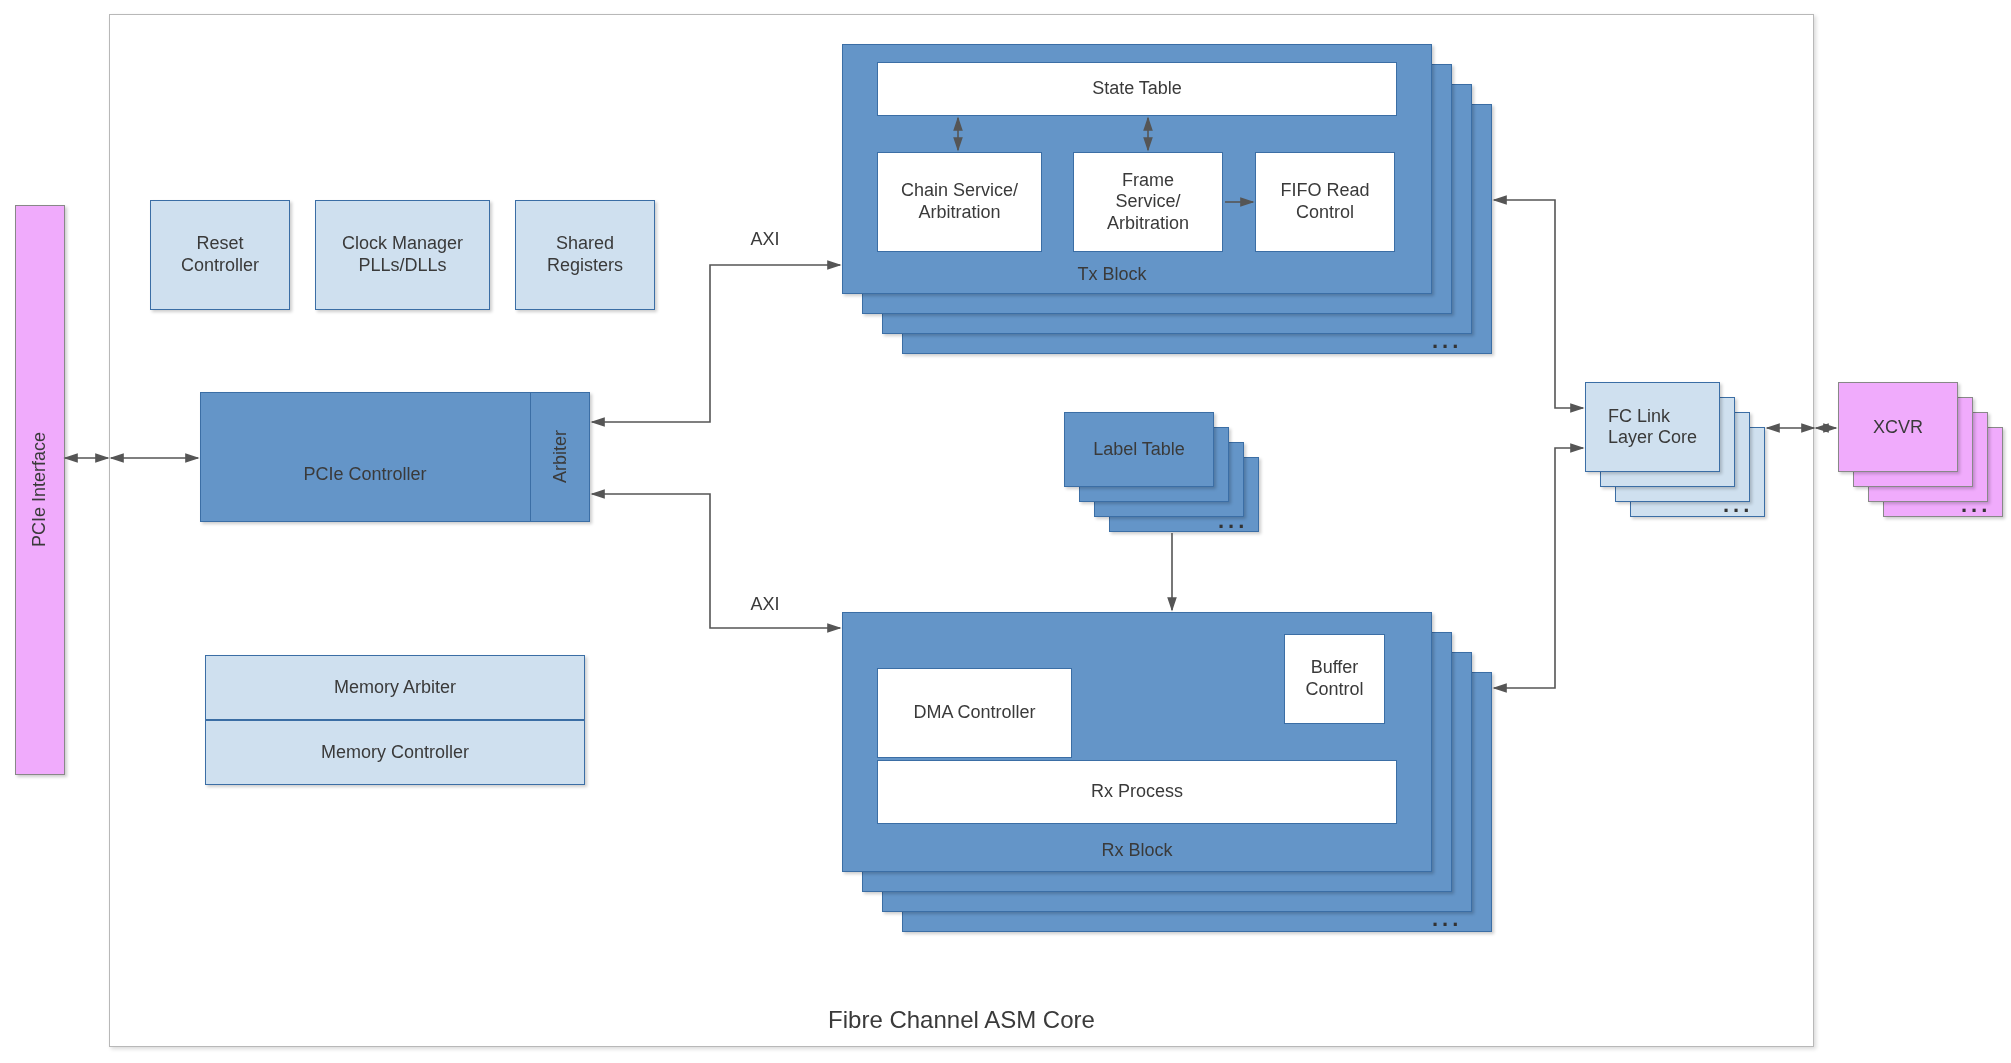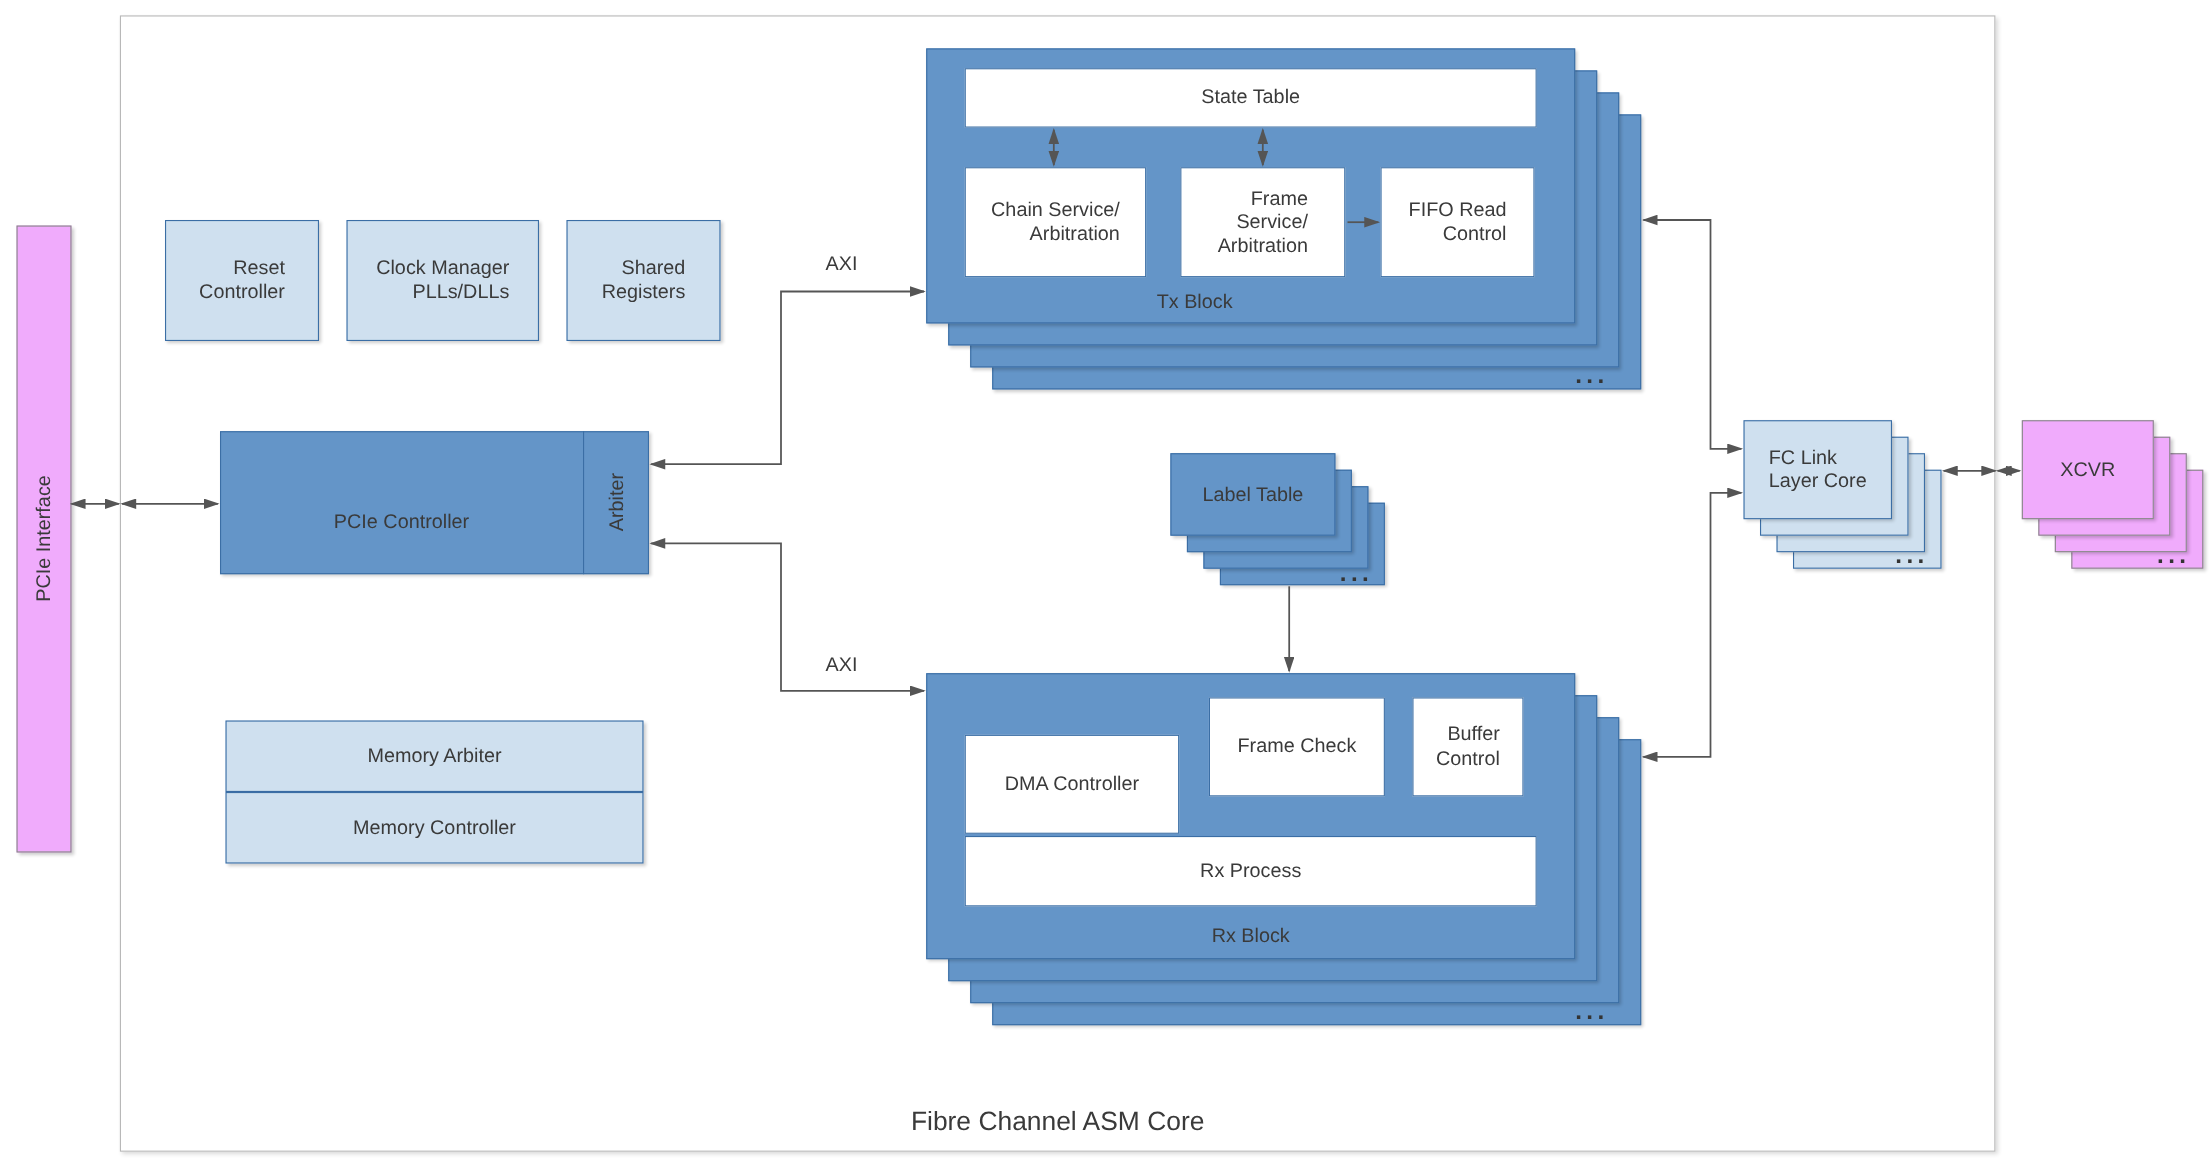--- a/index.html
+++ b/index.html
@@ -1,17 +1,17 @@
 <!DOCTYPE html>
 <html><head>
 <meta charset="utf-8">
 <style>
   html,body{margin:0;padding:0;background:#fff;font-family:"Segoe UI",Arial,sans-serif;font-size:18px;color:#3a3a3a}
   .canvas{position:relative;width:2011px;height:1063px}
-  .box{position:absolute;display:flex;align-items:center;justify-content:center;text-align:right;box-sizing:border-box;line-height:1.2}
+  .box{position:absolute;display:flex;align-items:center;justify-content:center;text-align:center;box-sizing:border-box;line-height:1.2}
   .outer-core{border:1px solid #b8b8b8;box-shadow:2px 2px 4px rgba(0,0,0,.15)}
   .small-blue{background:#cfe0ef;border:1px solid #3b6ea5;box-shadow:2px 2px 3px rgba(0,0,0,.2)}
   .med-blue{background:#6495c8;border:1px solid #3b6ea5;box-shadow:2px 2px 3px rgba(0,0,0,.2)}
   .white-box{background:#fff;border:1px solid #3b6ea5}
   .grey-box{background:#f0abfc;border:1px solid #888;box-shadow:2px 2px 3px rgba(0,0,0,.2)}
   .vtext{writing-mode:vertical-rl;transform:rotate(180deg)}
   .stack{position:absolute}
   .stack .layer{position:absolute;box-sizing:border-box}
   .ellipsis{position:absolute;font-size:22px;letter-spacing:4px;color:#333;font-weight: bold;}
   svg.wires{position:absolute;left:0;top:0;width:2011px;height:1063px;pointer-events:none}
@@ -49,21 +49,21 @@
   <div class="box" style="left:740px;top:225px;width:50px;height:30px">AXI</div>
   <div class="box" style="left:740px;top:590px;width:50px;height:30px">AXI</div>
 
   <div class="stack" style="left:842px;top:44px;width:650px;height:320px">
     <div class="layer med-blue" style="left:60px;top:60px;width:590px;height:250px"></div>
     <div class="layer med-blue" style="left:40px;top:40px;width:590px;height:250px"></div>
     <div class="layer med-blue" style="left:20px;top:20px;width:590px;height:250px"></div>
     <div class="layer med-blue" style="left:0;top:0;width:590px;height:250px"></div>
     <div class="ellipsis" style="left:590px;top:284px">...</div>
   </div>
-  <div class="box" style="left:806px;top:258px;width:560px;height:34px">Tx Block</div>
+  <div class="box" style="left:832px;top:258px;width:560px;height:34px">Tx Block</div>
   <div class="box white-box" style="left:877px;top:62px;width:520px;height:54px">State Table</div>
   <div class="box white-box" style="left:877px;top:152px;width:165px;height:100px;white-space:pre">Chain Service/
 Arbitration</div>
   <div class="box white-box" style="left:1073px;top:152px;width:150px;height:100px;white-space:pre">Frame
 Service/
 Arbitration</div>
   <div class="box white-box" style="left:1255px;top:152px;width:140px;height:100px;white-space:pre">FIFO Read
 Control</div>
 
   <div class="stack" style="left:1064px;top:412px;width:210px;height:140px">
@@ -76,21 +76,20 @@
 
   <div class="stack" style="left:842px;top:612px;width:650px;height:320px">
     <div class="layer med-blue" style="left:60px;top:60px;width:590px;height:260px"></div>
     <div class="layer med-blue" style="left:40px;top:40px;width:590px;height:260px"></div>
     <div class="layer med-blue" style="left:20px;top:20px;width:590px;height:260px"></div>
     <div class="layer med-blue" style="left:0;top:0;width:590px;height:260px"></div>
     <div class="ellipsis" style="left:590px;top:294px">...</div>
   </div>
   <div class="box" style="left:842px;top:834px;width:590px;height:34px">Rx Block</div>
   <div class="box white-box" style="left:877px;top:668px;width:195px;height:90px">DMA Controller</div>
-  <div class="box white-box" style="left:1099px;top:634px;width:160px;height:90px">Frame Check</div>
   <div class="box white-box" style="left:1284px;top:634px;width:101px;height:90px;white-space:pre">Buffer
 Control</div>
   <div class="box white-box" style="left:877px;top:760px;width:520px;height:64px">Rx Process</div>
 
   <div class="stack" style="left:1585px;top:382px;width:190px;height:150px">
     <div class="layer small-blue" style="left:45px;top:45px;width:135px;height:90px"></div>
     <div class="layer small-blue" style="left:30px;top:30px;width:135px;height:90px"></div>
     <div class="layer small-blue" style="left:15px;top:15px;width:135px;height:90px"></div>
     <div class="layer small-blue" style="left:0;top:0;width:135px;height:90px;display:flex;align-items:center;justify-content:center;white-space:pre">FC Link
 Layer Core</div>

